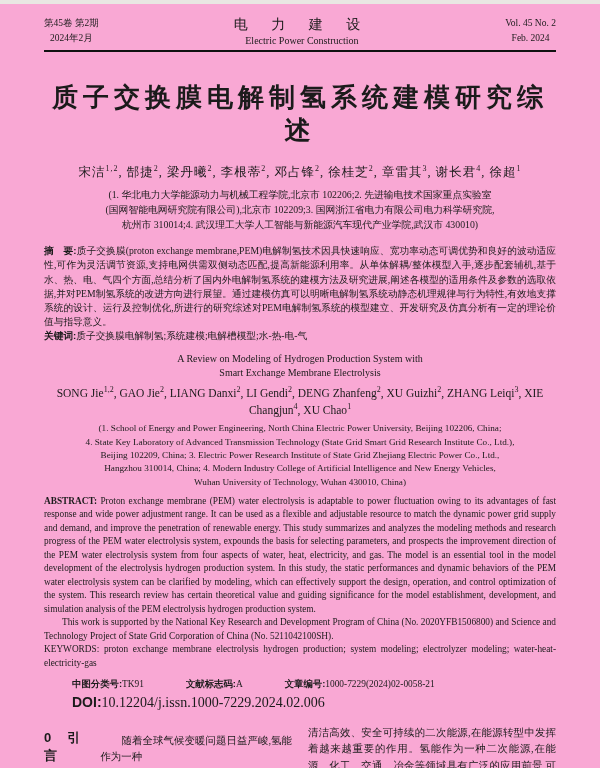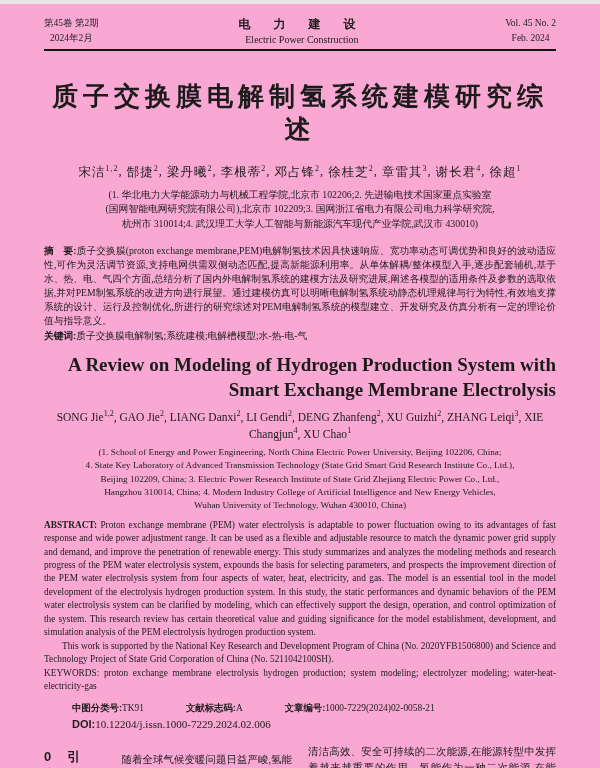--- a/index.html
+++ b/index.html
@@ -24,21 +24,21 @@
   
   .jheader {
     display: flex;
     justify-content: space-between;
     align-items: center;
     border-bottom: 2.5px solid #111;
     padding-bottom: 4px;
   }
   .jh-side { text-align: center; font-size: 9.5px; line-height: 1.55; }
   .jh-center { text-align: center; }
-  .jname-zh { font-size: 12px; letter-spacing: 10px; font-weight: bold; }
+  .jname-zh { font-size: 14px; letter-spacing: 10px; font-weight: normal; }
   .jname-en { font-size: 10px; margin-top: 1px; }
   
   .title-zh {
     margin: 30px 0 0 0;
     text-align: center;
     font-size: 26px;
     font-weight: bold;
     letter-spacing: 5px;
     line-height: 1.25;
   }
@@ -64,23 +64,23 @@
   }
   .kw-zh { margin-top: 0; }
   .lbl-zh {
     font-family: "Liberation Sans", "DejaVu Sans", sans-serif;
     font-weight: bold;
     font-size: 9.7px;
   }
   
   .title-en {
     margin: 9px 0 0 0;
-    text-align: right;
-    font-weight: bold;
-    font-size: 19px;
+    text-align: center;
+    font-weight: normal;
+    font-size: 10px;
     line-height: 1.35;
   }
   .title-en span { display: block; }
   .authors-en {
     margin-top: 5px;
     text-align: center;
     font-size: 11.5px;
     line-height: 1.4;
   }
   .affil-en {
@@ -114,21 +114,21 @@
     margin-top: 8px;
     padding-left: 28px;
     font-size: 9.4px;
     display: flex;
   }
   .meta-item { margin-right: 42px; white-space: nowrap; }
   .meta-lbl {
     font-family: "Liberation Sans", "DejaVu Sans", sans-serif;
     font-weight: bold;
   }
-  .doi-line { margin-top: 3px; padding-left: 28px; font-size: 11px; }
+  .doi-line { margin-top: 3px; padding-left: 28px; font-size: 14px; }
   
   .columns {
     flex: 1;
     min-height: 0;
     margin-top: 14px;
     display: flex;
     gap: 16px;
   }
   .col { width: 50%; box-sizing: border-box; }
   .col-left { display: flex; flex-direction: row; }

